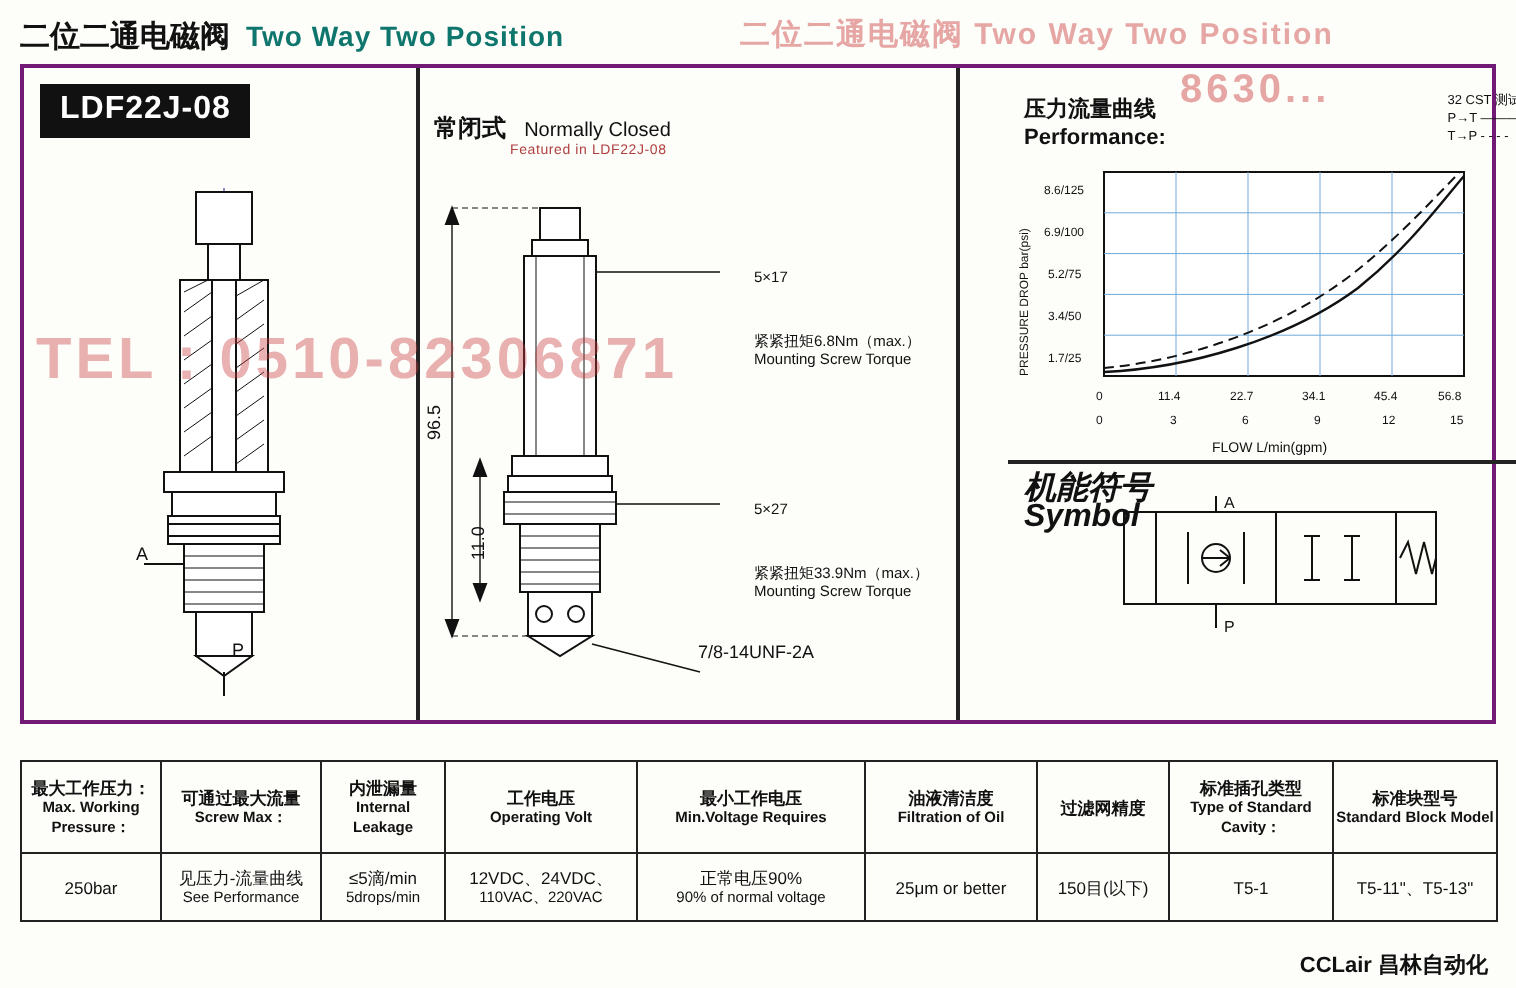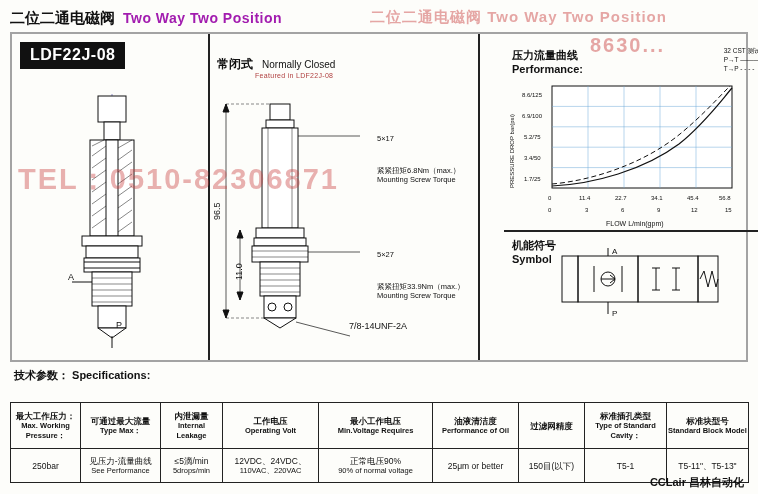--- a/index.html
+++ b/index.html
@@ -29,29 +29,29 @@
   }
   .title-cn {
     font-size: 15px;
     font-weight: bold;
     color: #111;
     letter-spacing: 0px;
   }
   .title-en {
     font-size: 14px;
     font-weight: bold;
-    color: #a21caf;
+    color: #0f766e;
     letter-spacing: 0.5px;
   }
   
   .frame {
     position: absolute;
     left: 10px; top: 32px;
     width: 738px; height: 330px;
-    border: 2px solid #a3a3a3;
+    border: 2px solid #701a75;
     background: transparent;
   }
   .vline {
     position: absolute;
     top: 0; bottom: 0;
     width: 0;
     border-left: 2px solid #222;
   }
   
   .model-badge {
@@ -95,36 +95,37 @@
     right: 8px; top: 12px;
     font-size: 6.5px;
     color: #111;
     text-align: left;
     line-height: 9px;
   }
   
   .sym-title {
     position: absolute;
     left: 8px; top: 6px;
-    font-size: 11px;
+    font-size: 16px;
     color: #111;
     line-height: 14px;
     font-weight: bold;
+    font-style: italic;
   }
   
   .spec-head {
     position: absolute;
     left: 14px; top: 368px;
     font-size: 11px;
     font-weight: bold;
     color: #111;
   }
   table.spec {
     position: absolute;
-    left: 10px; top: 402px;
+    left: 10px; top: 380px;
     width: 738px;
     border-collapse: collapse;
     table-layout: fixed;
     border-radius: 31px;
   }
   table.spec td {
     border: 1px solid #222;
     font-size: 8px;
     color: #111;
     text-align: center;
@@ -403,24 +404,20 @@
           <line x1="48" y1="10" x2="48" y2="2"></line>
         </g>
         <text x="52" y="8" font-size="8" fill="#111" font-family="Liberation Sans, sans-serif">A</text>
         <text x="52" y="70" font-size="8" fill="#111" font-family="Liberation Sans, sans-serif">P</text>
       </svg>
     </div>
   </div>
 
   <div class="wm wm-tel">TEL：0510-82306871</div>
 
-  <div class="spec-head">
-    <span>技术参数：</span>
-    <span>Specifications:</span>
-  </div>
 
   <table class="spec">
     <colgroup>
       <col style="width:70px">
         <col style="width:80px">
         <col style="width:62px">
       <col style="width:96px">
         <col style="width:114px">
         <col style="width:86px">
       <col style="width:66px">
@@ -428,37 +425,37 @@
         <col style="width:82px">
     </colgroup>
     <tbody>
         <tr class="head">
       <td>
         <span class="cell-cn">最大工作压力：</span>
         <span class="cell-en">Max. Working Pressure：</span>
       </td>
       <td>
         <span class="cell-cn">可通过最大流量</span>
-        <span class="cell-en">Type Max：</span>
+        <span class="cell-en">Screw Max：</span>
       </td>
       <td>
         <span class="cell-cn">内泄漏量</span>
         <span class="cell-en">Internal Leakage</span>
       </td>
       <td>
         <span class="cell-cn">工作电压</span>
         <span class="cell-en">Operating Volt</span>
       </td>
       <td>
         <span class="cell-cn">最小工作电压</span>
         <span class="cell-en">Min.Voltage Requires</span>
       </td>
       <td>
         <span class="cell-cn">油液清洁度</span>
-        <span class="cell-en">Performance of Oil</span>
+        <span class="cell-en">Filtration of Oil</span>
       </td>
       <td>
         <span class="cell-cn">过滤网精度</span>
         <span class="cell-en"></span>
       </td>
       <td>
         <span class="cell-cn">标准插孔类型</span>
         <span class="cell-en">Type of Standard Cavity：</span>
       </td>
       <td>

